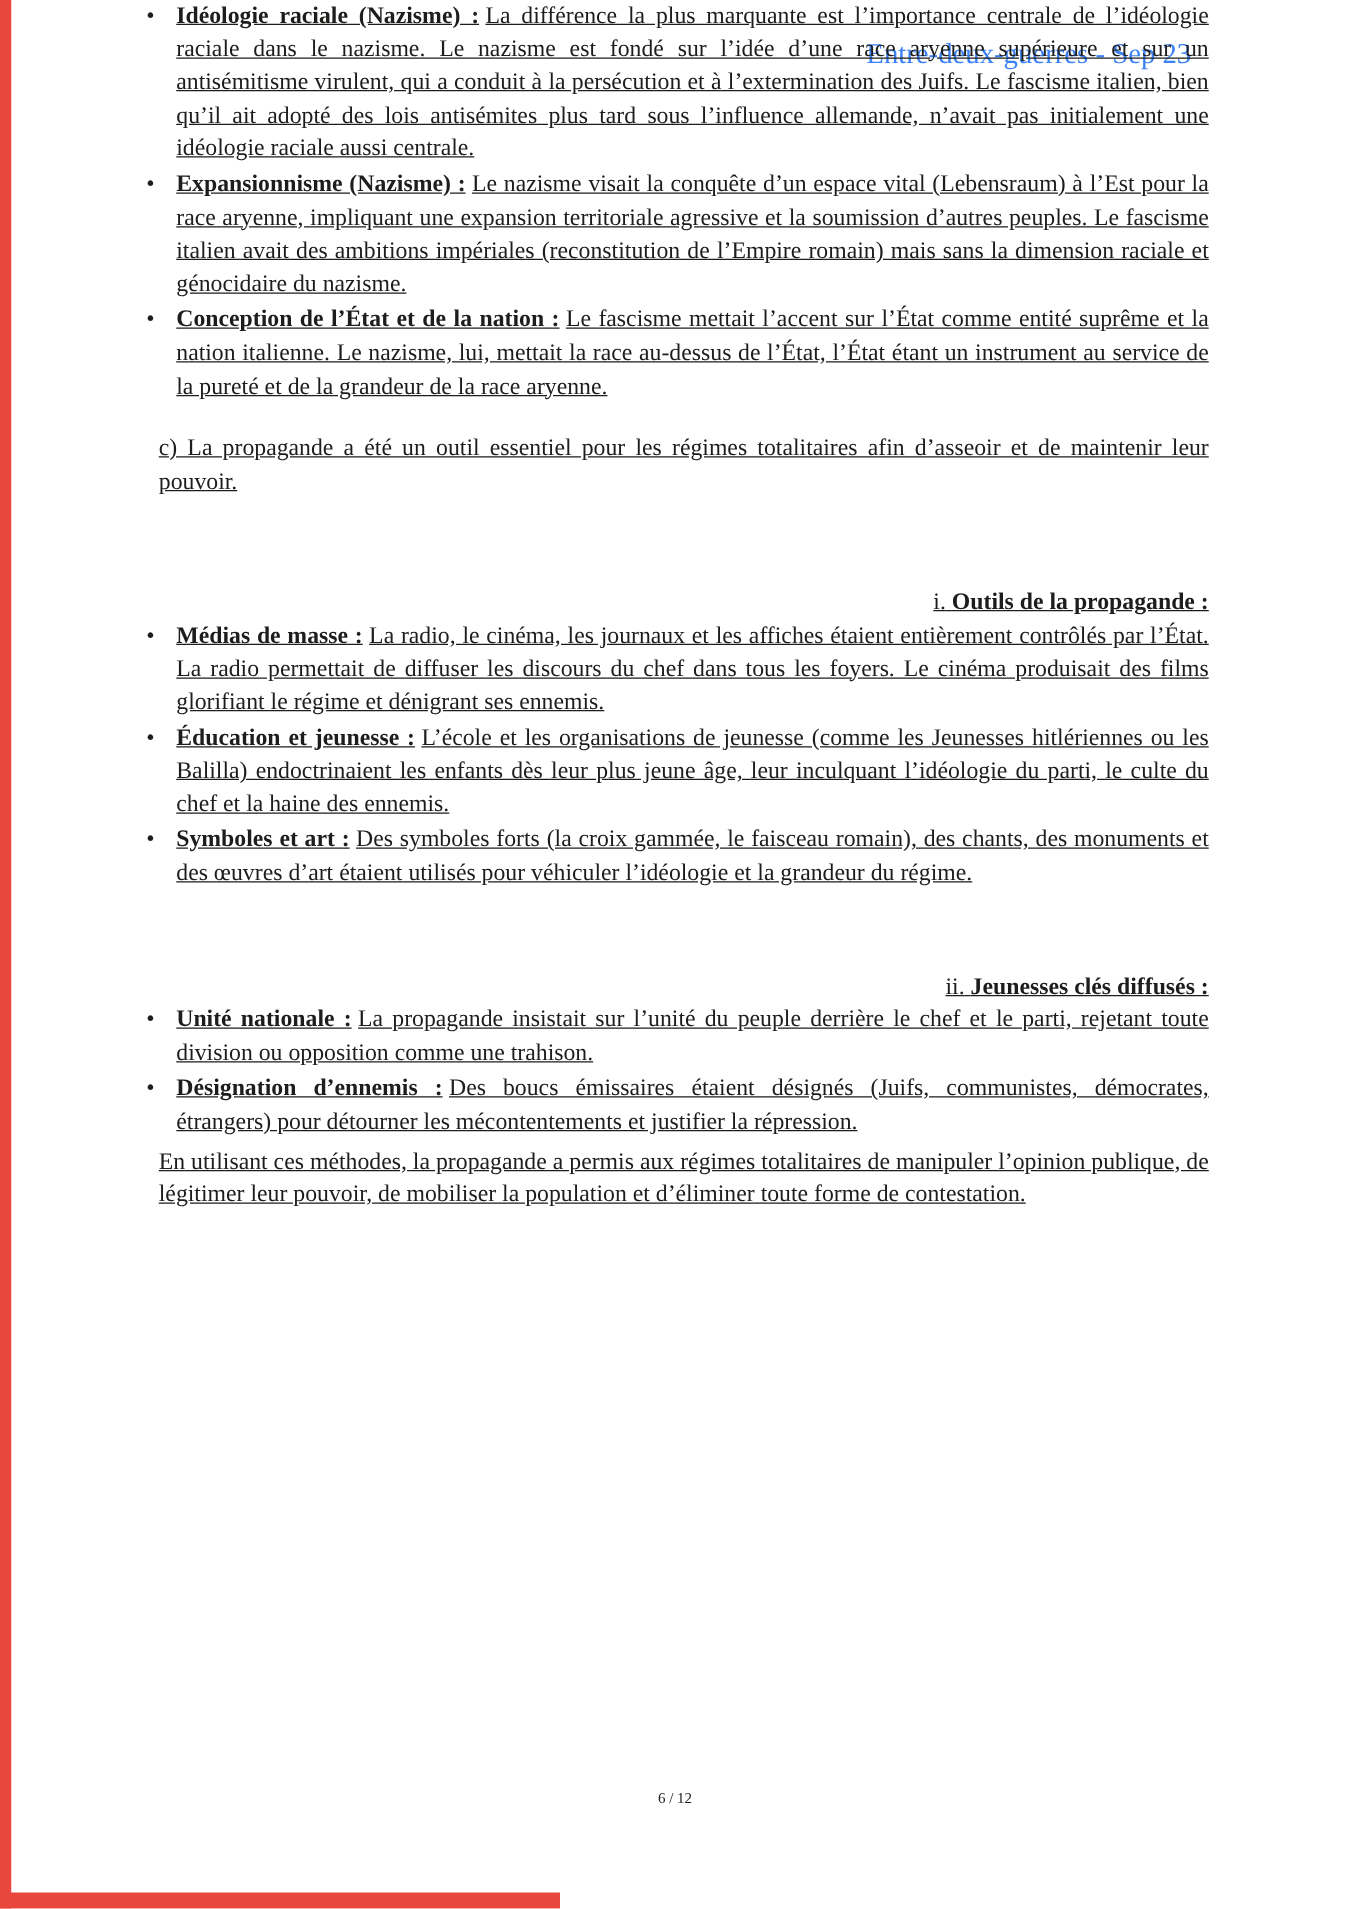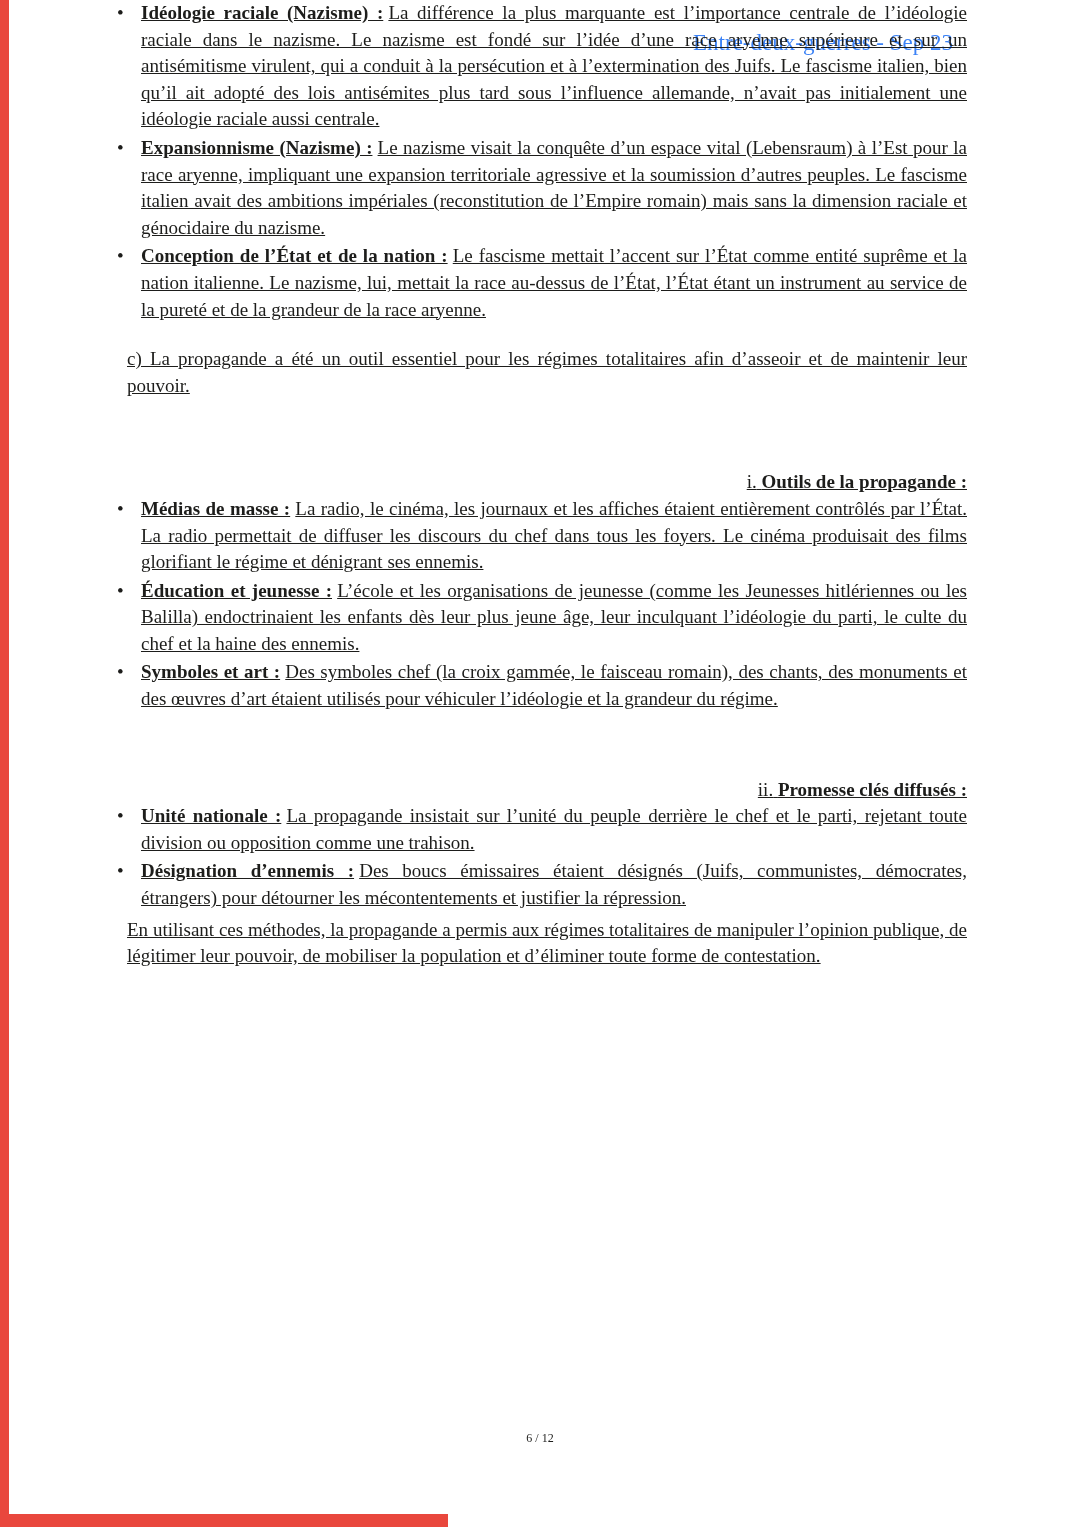--- a/index.html
+++ b/index.html
@@ -73,24 +73,24 @@
       <li><strong class="lead">Conception de l’État et de la nation :</strong><span>Le fascisme mettait l’accent sur l’État comme entité suprême et la nation italienne. Le nazisme, lui, mettait la race au-dessus de l’État, l’État étant un instrument au service de la pureté et de la grandeur de la race aryenne.</span></li>
     </ul>
 
     <p class="para-c">c) La propagande a été un outil essentiel pour les régimes totalitaires afin d’asseoir et de maintenir leur pouvoir.</p>
 
     <p class="subheading heading-i"><span>i.</span> <span class="sub-title">Outils de la propagande :</span></p>
 
     <ul class="doc-list list-tools">
       <li><strong class="lead">Médias de masse :</strong><span>La radio, le cinéma, les journaux et les affiches étaient entièrement contrôlés par l’État. La radio permettait de diffuser les discours du chef dans tous les foyers. Le cinéma produisait des films glorifiant le régime et dénigrant ses ennemis.</span></li>
       <li><strong class="lead">Éducation et jeunesse :</strong><span>L’école et les organisations de jeunesse (comme les Jeunesses hitlériennes ou les Balilla) endoctrinaient les enfants dès leur plus jeune âge, leur inculquant l’idéologie du parti, le culte du chef et la haine des ennemis.</span></li>
-      <li><strong class="lead">Symboles et art :</strong><span>Des symboles chef (la croix gammée, le faisceau romain), des chants, des monuments et des œuvres d’art étaient utilisés pour véhiculer l’idéologie et la grandeur du régime.</span></li>
+      <li><strong class="lead">Symboles et art :</strong><span>Des symboles forts (la croix gammée, le faisceau romain), des chants, des monuments et des œuvres d’art étaient utilisés pour véhiculer l’idéologie et la grandeur du régime.</span></li>
     </ul>
 
-    <p class="subheading heading-ii"><span>ii.</span> <span class="sub-title">Promesse clés diffusés :</span></p>
+    <p class="subheading heading-ii"><span>ii.</span> <span class="sub-title">Jeunesses clés diffusés :</span></p>
 
     <ul class="doc-list list-messages">
       <li><strong class="lead">Unité nationale :</strong><span>La propagande insistait sur l’unité du peuple derrière le chef et le parti, rejetant toute division ou opposition comme une trahison.</span></li>
       <li><strong class="lead">Désignation d’ennemis :</strong><span>Des boucs émissaires étaient désignés (Juifs, communistes, démocrates, étrangers) pour détourner les mécontentements et justifier la répression.</span></li>
     </ul>
 
     <p class="para-closing">En utilisant ces méthodes, la propagande a permis aux régimes totalitaires de manipuler l’opinion publique, de légitimer leur pouvoir, de mobiliser la population et d’éliminer toute forme de contes­tation.</p>
 
   </div>
 

